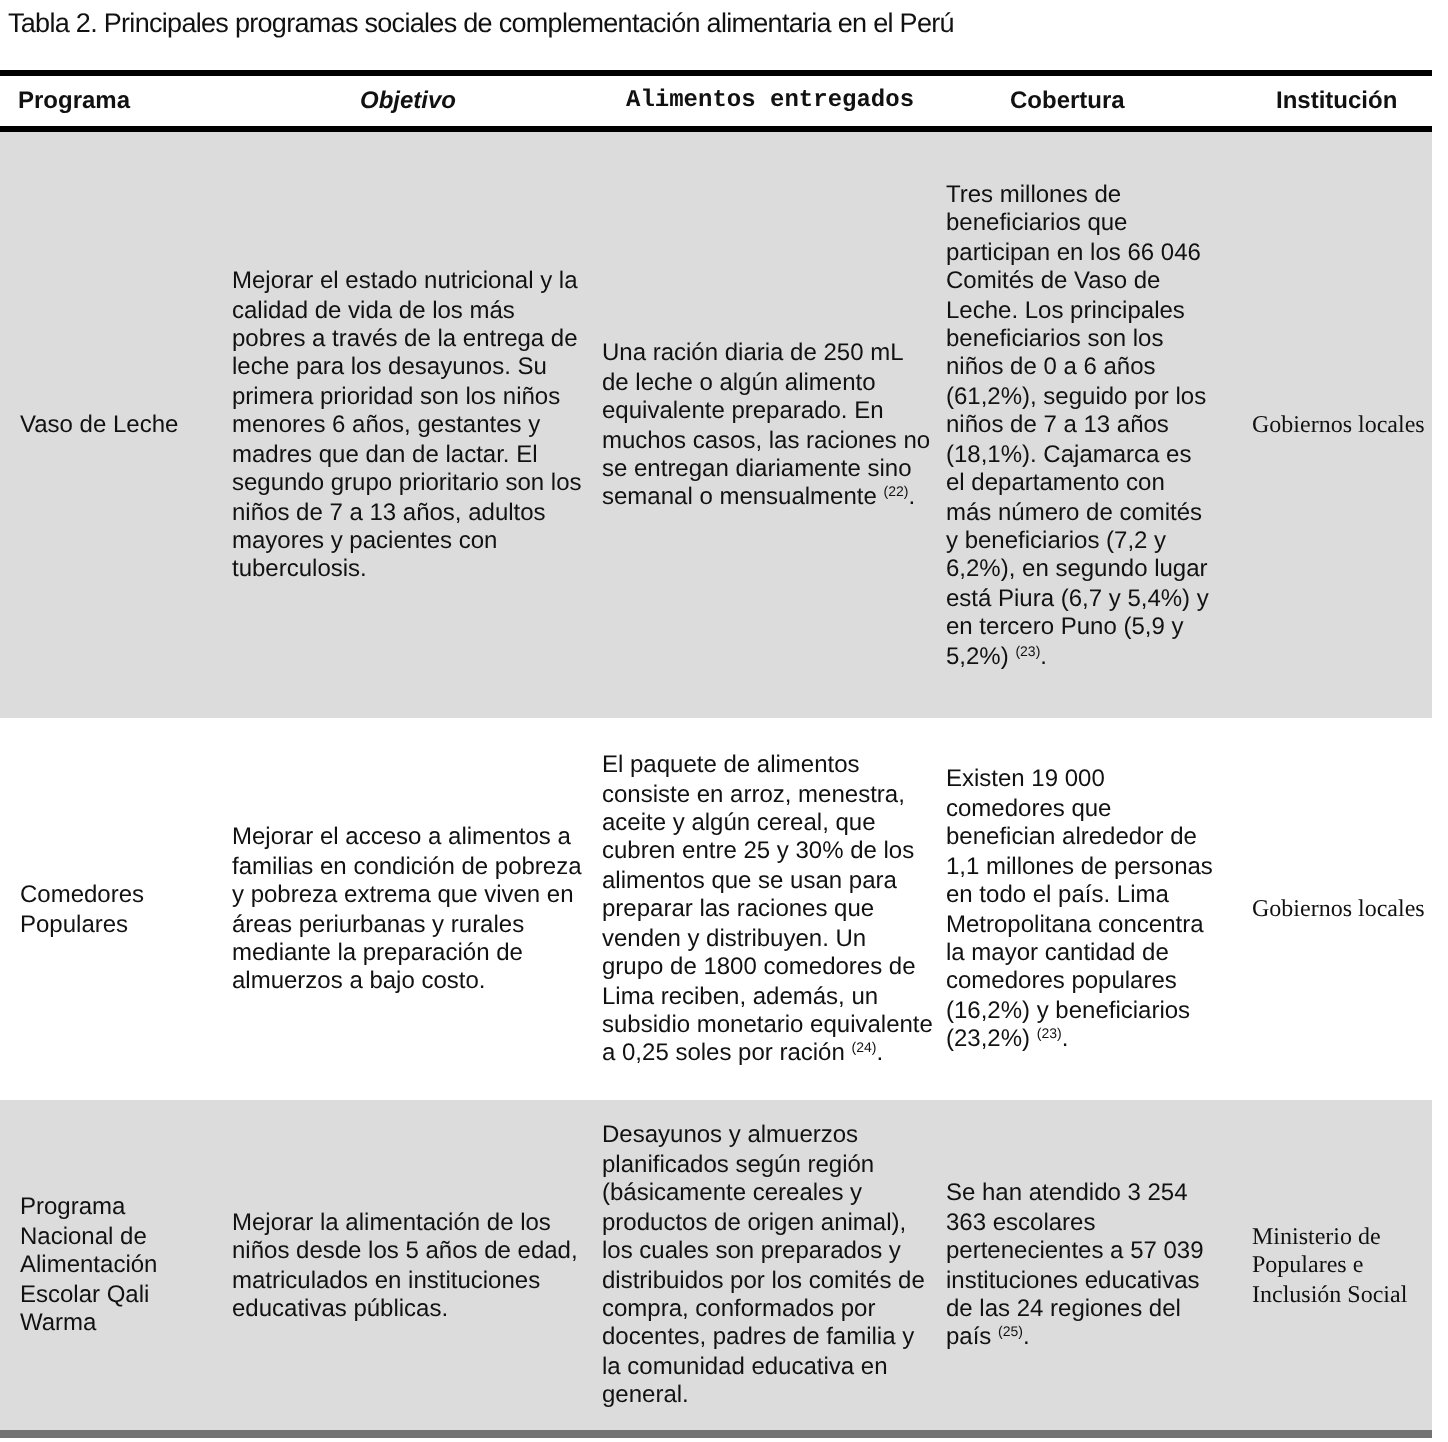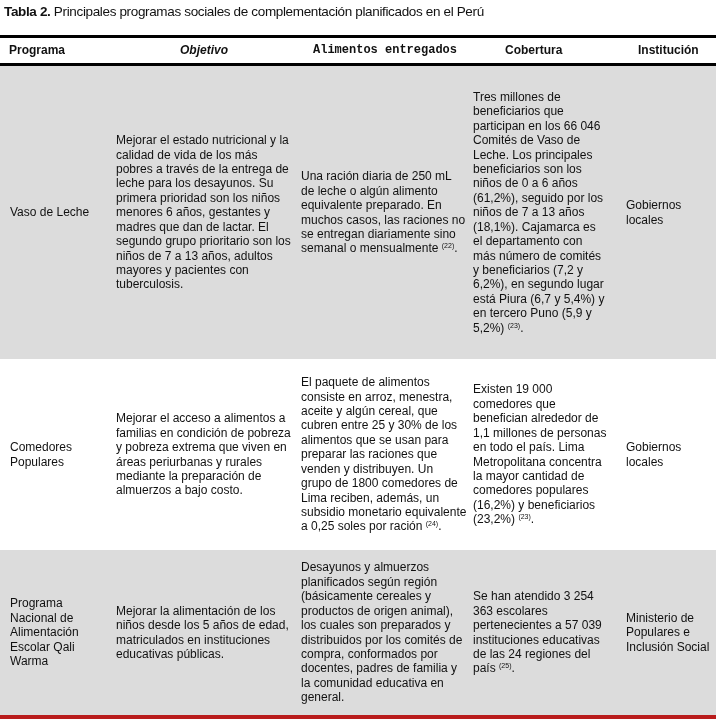--- a/index.html
+++ b/index.html
@@ -17,21 +17,21 @@
     }
     .caption {
       position: absolute;
       left: 4px;
       top: 4px;
       font-size: 13.5px;
       letter-spacing: -0.35px;
       line-height: 16px;
       white-space: nowrap;
     }
-    .caption b { font-weight: bold; }
+    .caption b { font-weight: normal; }
 
     table.t {
       position: absolute;
       left: 0;
       top: 35px;
       width: 716px;
       border-collapse: collapse;
       table-layout: fixed;
       font-size: 12px;
       line-height: 14.4px;
@@ -46,55 +46,55 @@
       vertical-align: middle;
       text-align: left;
     }
     table.t td {
       vertical-align: middle;
       padding: 0;
       text-align: left;
     }
     tr.shade td { background: #dcdcdc; }
     tr.plain td { background: #ffffff; }
-    tr.last td { border-bottom: 4px solid #b91c1c; }
+    tr.last td { border-bottom: 4px solid #737373; }
 
     col.c1 { width: 106px; }
     col.c2 { width: 191px; }
     col.c3 { width: 174px; }
     col.c4 { width: 140px; }
     col.c5 { width: 105px; }
 
     .th1 { padding-left: 9px !important; }
     .th2 { padding-left: 74px !important; font-style: italic; }
     .th3 { padding-left: 16px !important; font-family: Liberation Mono, monospace; }
     .th4 { padding-left: 34px !important; }
     .th5 { padding-left: 27px !important; }
 
     .cell1 { padding-left: 10px !important; }
     .cell2 { padding-left: 10px !important; padding-right: 4px !important; }
     .cell3 { padding-left: 4px !important; padding-right: 4px !important; }
     .cell4 { padding-left: 2px !important; padding-right: 4px !important; }
-    .cell5 { padding-left: 15px !important; }
+    .cell5 { padding-left: 15px !important; font-family: Liberation Serif, serif; }
 
     .row1 td { height: 293px; }
     .row2 td { height: 191px; }
     .row3 td { height: 165px; }
 
     .txt { display: block; }
     sup.ref {
       font-size: 7px;
       vertical-align: 4px;
       line-height: 0;
     }
   </style>
 </head>
 <body>
 
-<div class="caption"><b>Tabla 2.</b><span> Principales programas sociales de complementación planificados en el Perú</span></div>
+<div class="caption"><b>Tabla 2.</b><span> Principales programas sociales de complementación alimentaria en el Perú</span></div>
 
 <table class="t">
   <colgroup>
     <col class="c1">
       <col class="c2">
       <col class="c3">
       <col class="c4">
       <col class="c5">
   </colgroup>
   <thead>

